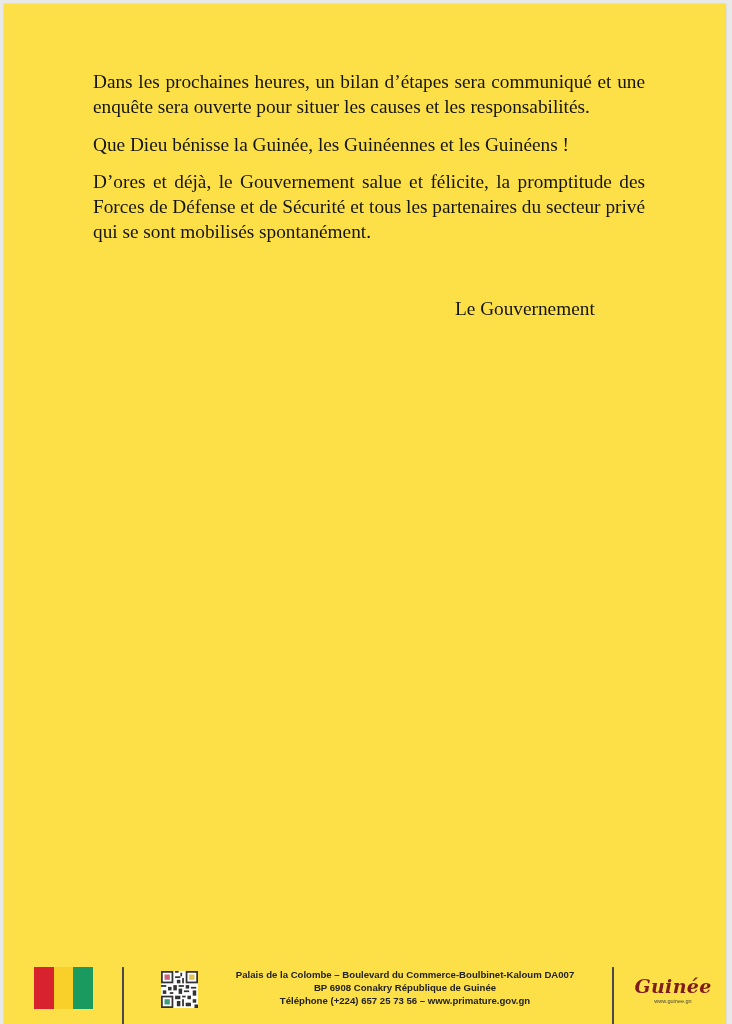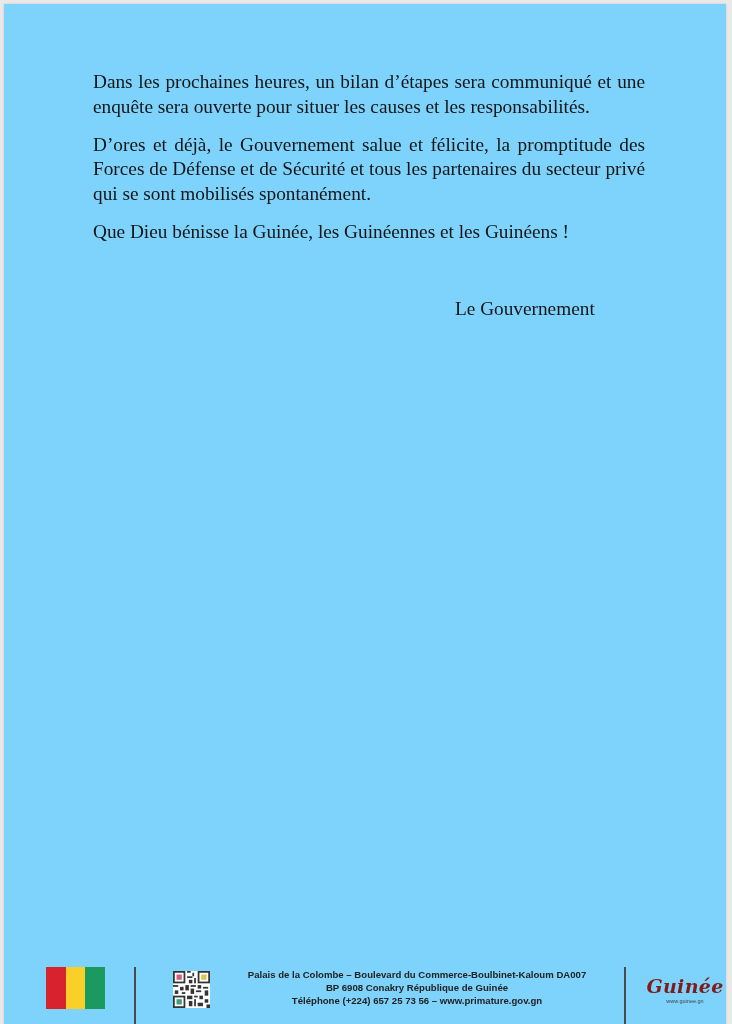--- a/index.html
+++ b/index.html
@@ -4,34 +4,34 @@
 <style>
   html, body { margin:0; padding:0; }
   body {
     width:732px; height:1024px; overflow:hidden;
     background:#e9e9ea;
     position:relative;
     font-family:"Liberation Serif", serif;
   }
   .page {
     position:absolute; left:4px; top:4px; width:722px; height:1020px;
-    background:#7dd3fc;
+    background:#fde047;
     box-shadow: 0 0 2px rgba(0,0,0,0.15);
   }
   .body-text {
     position:absolute; left:89px; top:66px; width:552px;
     font-size:19.3px; line-height:24.8px; color:#151515;
   }
   .para { margin:0 0 13px 0; text-align:justify; }
   .para.nojust { text-align:left; }
   .signature {
     position:absolute; left:451px; top:294px;
     font-size:19.3px; font-weight:normal; color:#151515;
   }
-  .footer { position:absolute; left:12px; top:955px; width:580px; height:69px;padding-left:28px; }
+  .footer { position:absolute; left:0; top:955px; width:580px; height:69px;padding-left:28px; }
   .flag { position:absolute; left:34px; top:12px; width:59px; height:42px; display:flex; }
   .flag span { flex:1; }
   .vdiv { position:absolute; width:2px; background:#4a4a4a; top:12px; height:58px; }
   .qr { position:absolute; left:161px; top:16px; width:37px; height:37px; }
   .address {
     position:absolute; left:215px; top:13px; width:380px; text-align:center;
     font-family:"Liberation Sans", sans-serif; font-weight:bold;
     font-size:9.6px; line-height:13px; color:#222;
   }
   .logo { position:absolute; left:634px; top:20px; width:78px; height:40px; text-align:center; }
@@ -40,22 +40,22 @@
     color:#7f1d1d; font-size:19px; line-height:22px; letter-spacing:0.3px;
   }
   .logo-url { font-family:"Liberation Sans", sans-serif; font-size:5.5px; color:#444; margin-top:1px; }
 </style>
 </head>
 <body>
 
 <div class="page">
   <div class="body-text">
     <p class="para">Dans les prochaines heures, un bilan d’étapes sera communiqué et une enquête sera ouverte pour situer les causes et les responsabilités.</p>
+    <p class="para nojust">Que Dieu bénisse la Guinée, les Guinéennes et les Guinéens !</p>
     <p class="para">D’ores et déjà, le Gouvernement salue et félicite, la promptitude des Forces de Défense et de Sécurité et tous les partenaires du secteur privé qui se sont mobilisés spontanément.</p>
-    <p class="para nojust">Que Dieu bénisse la Guinée, les Guinéennes et les Guinéens !</p>
   </div>
   <div class="signature">Le Gouvernement</div>
 </div>
 
 <div class="footer">
   <div class="flag">
     <span style="background:#d8232f"></span>
     <span style="background:#f9cf2a"></span>
     <span style="background:#1a9a5e"></span>
   </div>

